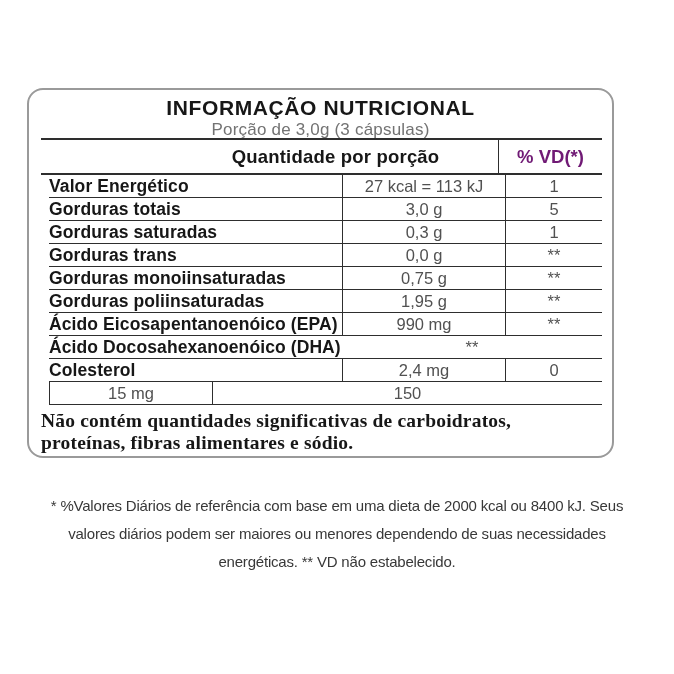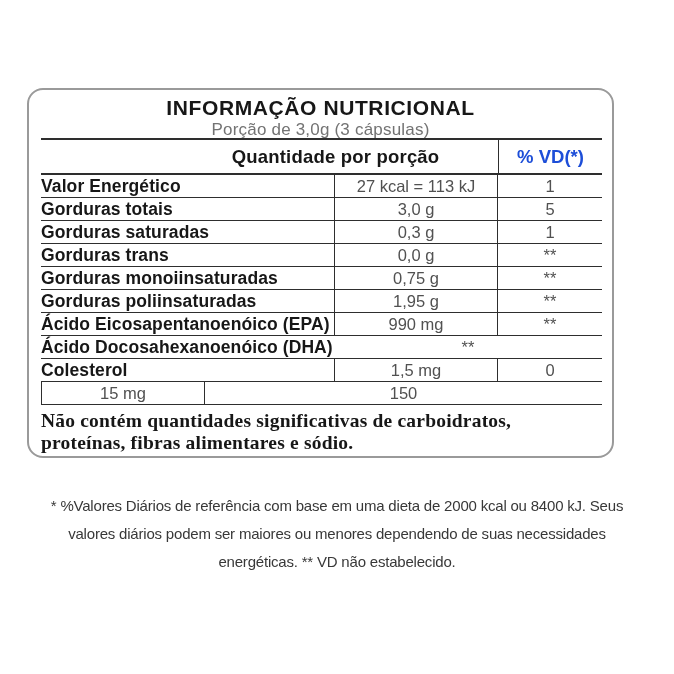--- a/index.html
+++ b/index.html
@@ -26,24 +26,24 @@
     display:flex;height:37px;box-sizing:border-box;
     border-top:2px solid #2e2e2e;border-bottom:2px solid #2e2e2e;
   }
   .th-left{
     width:457px;box-sizing:border-box;display:flex;align-items:center;justify-content:center;
     padding-left:132px;font-weight:bold;font-size:18.5px;color:#171717;letter-spacing:0.2px;
   }
   .th-right{
     flex:1;box-sizing:border-box;border-left:1.5px solid #2e2e2e;
     display:flex;align-items:center;justify-content:center;
-    font-weight:bold;font-size:18.5px;color:#1d4ed8;
+    font-weight:bold;font-size:18.5px;color:#701a75;
   }
   .trow{
-    display:flex;height:23px;box-sizing:border-box;border-bottom:1.5px solid #2e2e2e;
+    display:flex;height:23px;box-sizing:border-box;border-bottom:1.5px solid #2e2e2e;margin-left:8px;
   }
   .c1{
     width:293px;box-sizing:border-box;display:flex;align-items:center;
     font-weight:bold;font-size:17.5px;color:#171717;white-space:nowrap;letter-spacing:0.1px;
   }
   .c2{
     width:164px;box-sizing:border-box;border-left:1.5px solid #2e2e2e;border-right:1.5px solid #2e2e2e;
     display:flex;align-items:center;justify-content:center;
     font-size:16.5px;color:#515151;white-space:nowrap;
   }
@@ -108,21 +108,21 @@
       <div class="c1">Ácido Eicosapentanoenóico (EPA)</div>
       <div class="c2">990 mg</div>
       <div class="c3">**</div>
     </div>
     <div class="trow">
       <div class="c1">Ácido Docosahexanoenóico (DHA)</div>
       <div class="c3">**</div>
     </div>
     <div class="trow">
       <div class="c1">Colesterol</div>
-      <div class="c2">1,5 mg</div>
+      <div class="c2">2,4 mg</div>
       <div class="c3">0</div>
     </div>
     <div class="trow">
       <div class="c2">15 mg</div>
       <div class="c3">150</div>
     </div>
 
     <div class="nosig">
       <div>Não contém quantidades significativas de carboidratos,</div>
       <div>proteínas, fibras alimentares e sódio.</div>

